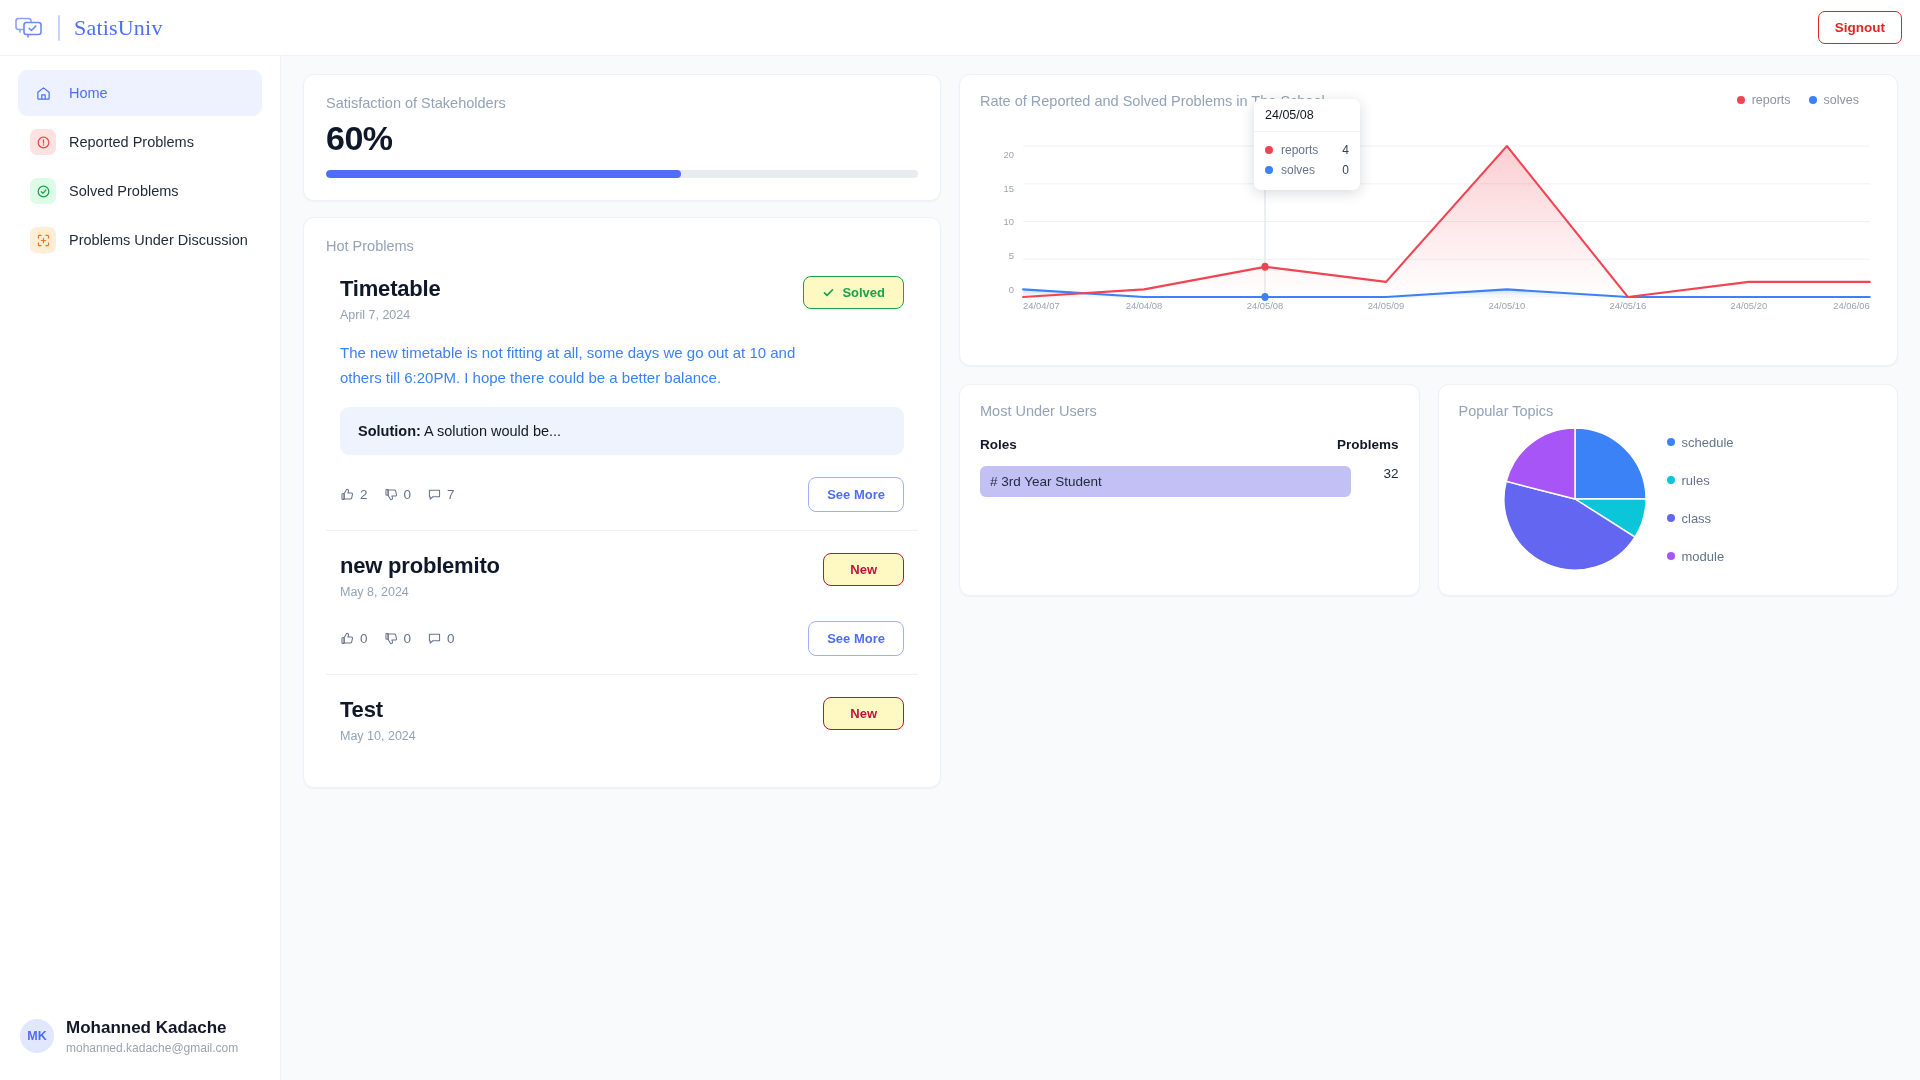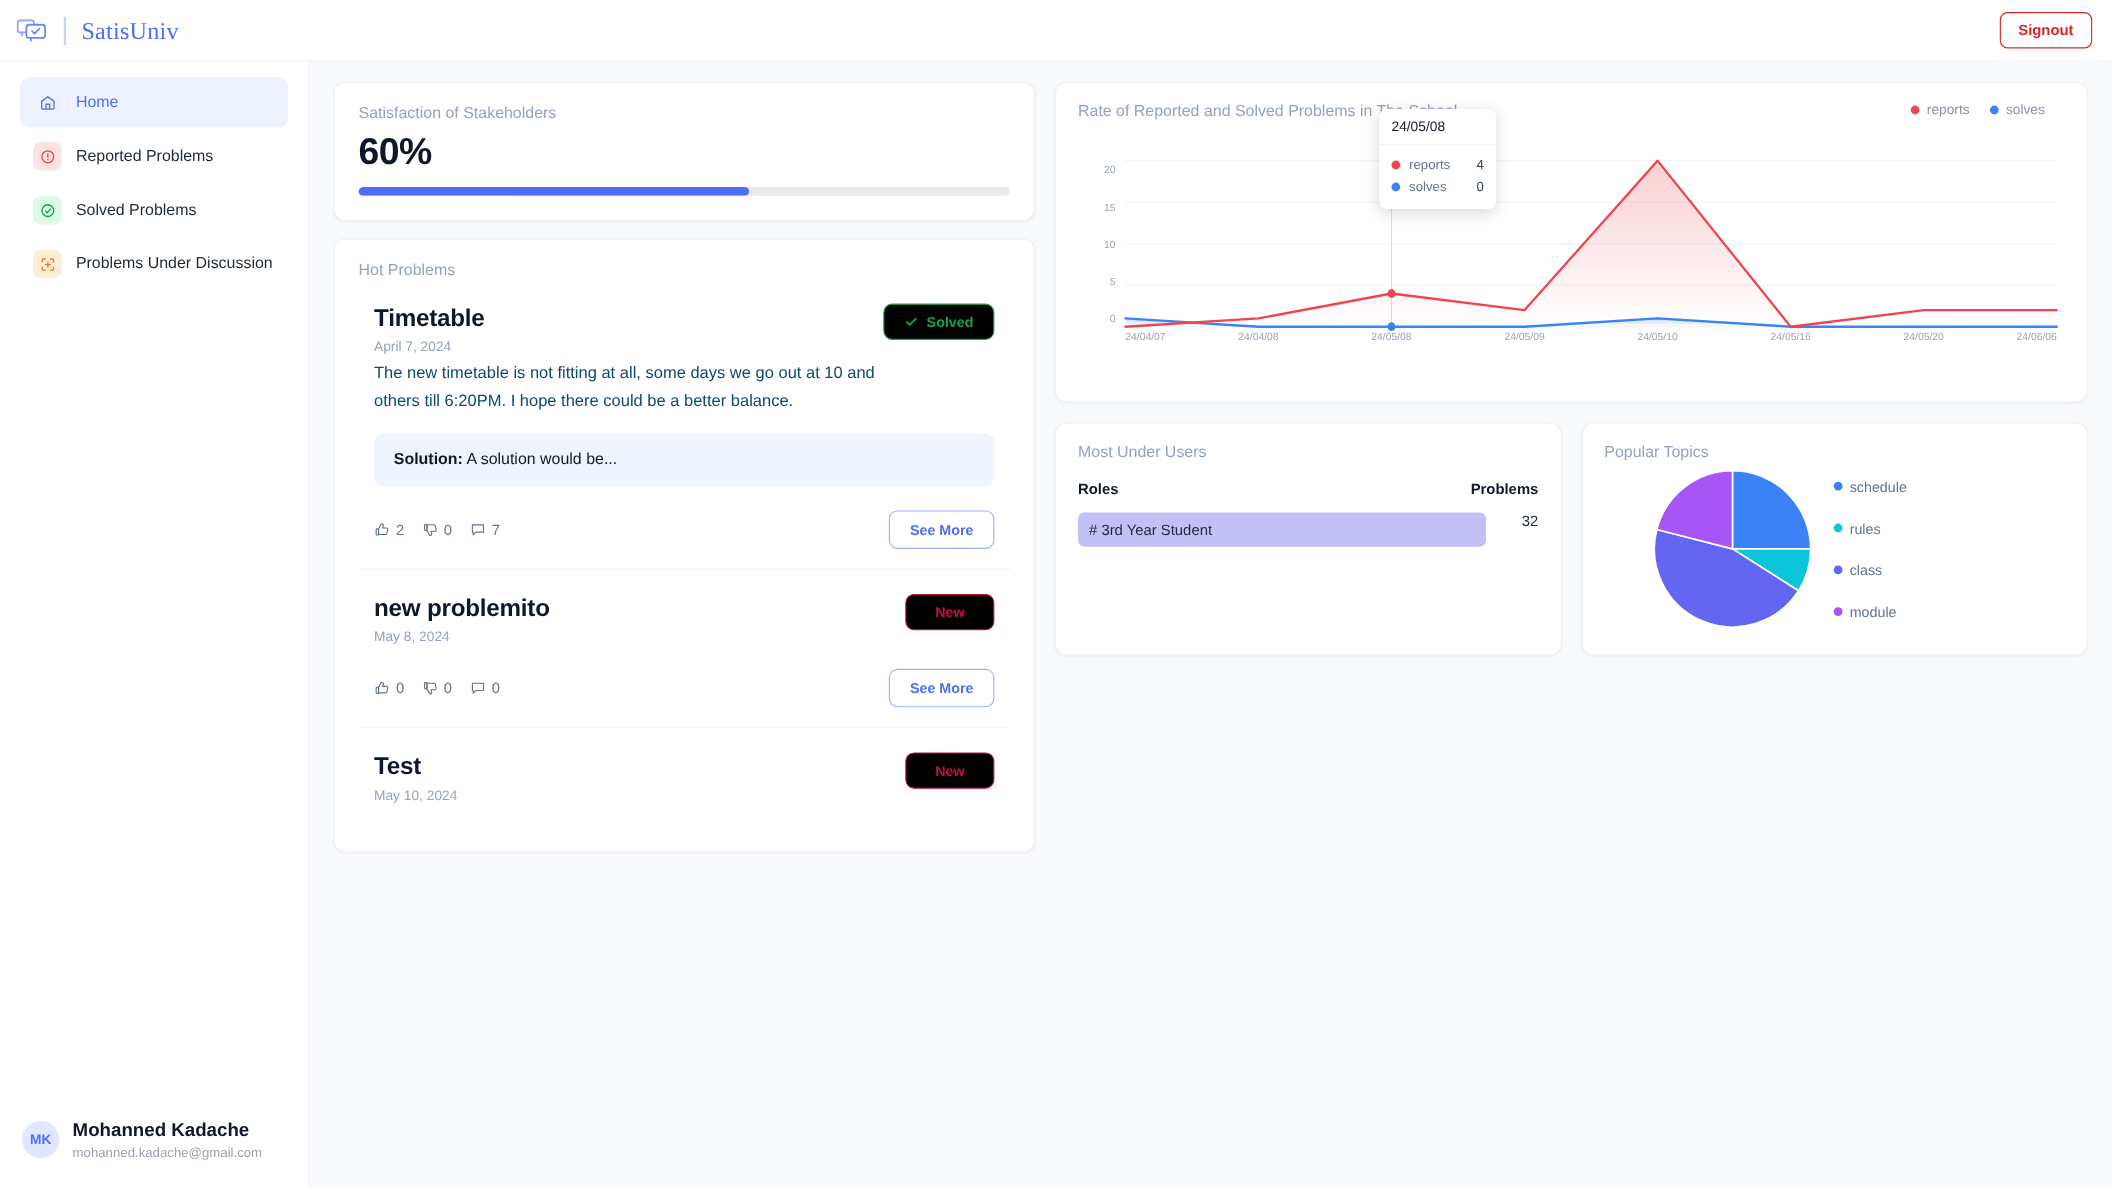--- a/index.html
+++ b/index.html
@@ -83,24 +83,24 @@
   .bar-track { height: 8px; background: #e8ebf0; border-radius: 6px; overflow: hidden; }
   .bar-fill { height: 100%; background: #4f6ef7; border-radius: 6px; }
 
   
   .hot { padding: 20px 22px 14px 22px; }
   .prob { padding: 22px 14px 18px 14px; border-bottom: 1px solid #eef1f6; }
   .prob:last-child { border-bottom: none; padding-bottom: 30px; }
   .prob-head { display: flex; align-items: flex-start; justify-content: space-between; gap: 4px; }
   .prob-title { font-size: 22px; font-weight: 700; color: #0f172a; letter-spacing: -.2px; }
   .prob-date { font-size: 12.5px; color: #94a3b8; margin-top: 6px; }
-  .prob-text { font-size: 15px; color: #0c4a6e; line-height: 1.65; margin-top: 6px; max-width: 470px; }
+  .prob-text { font-size: 15px; color: #3b82f6; line-height: 1.65; margin-top: 19px; max-width: 470px; }
   .badge {
     border-radius: 8px; font-size: 13px; font-weight: 700; padding: 8px 18px;
-    background: #000000; white-space: nowrap; display: flex; align-items: center; gap: 7px;
+    background: #fef9c3; white-space: nowrap; display: flex; align-items: center; gap: 7px;
     cursor: pointer; flex: none;
   }
   .badge-solved { border: 1.5px solid #16a34a; color: #16a34a; }
   .badge-new { border: 1.5px solid #be123c; color: #be123c; padding: 8px 26px; justify-content: center; }
   .solution {
     margin-top: 16px; background: #eef3fd; border-radius: 9px;
     padding: 16px 18px; font-size: 14.5px; color: #111827;
   }
   .solution b { font-weight: 700; }
   .prob-foot { display: flex; align-items: center; justify-content: space-between; margin-top: 22px; }

